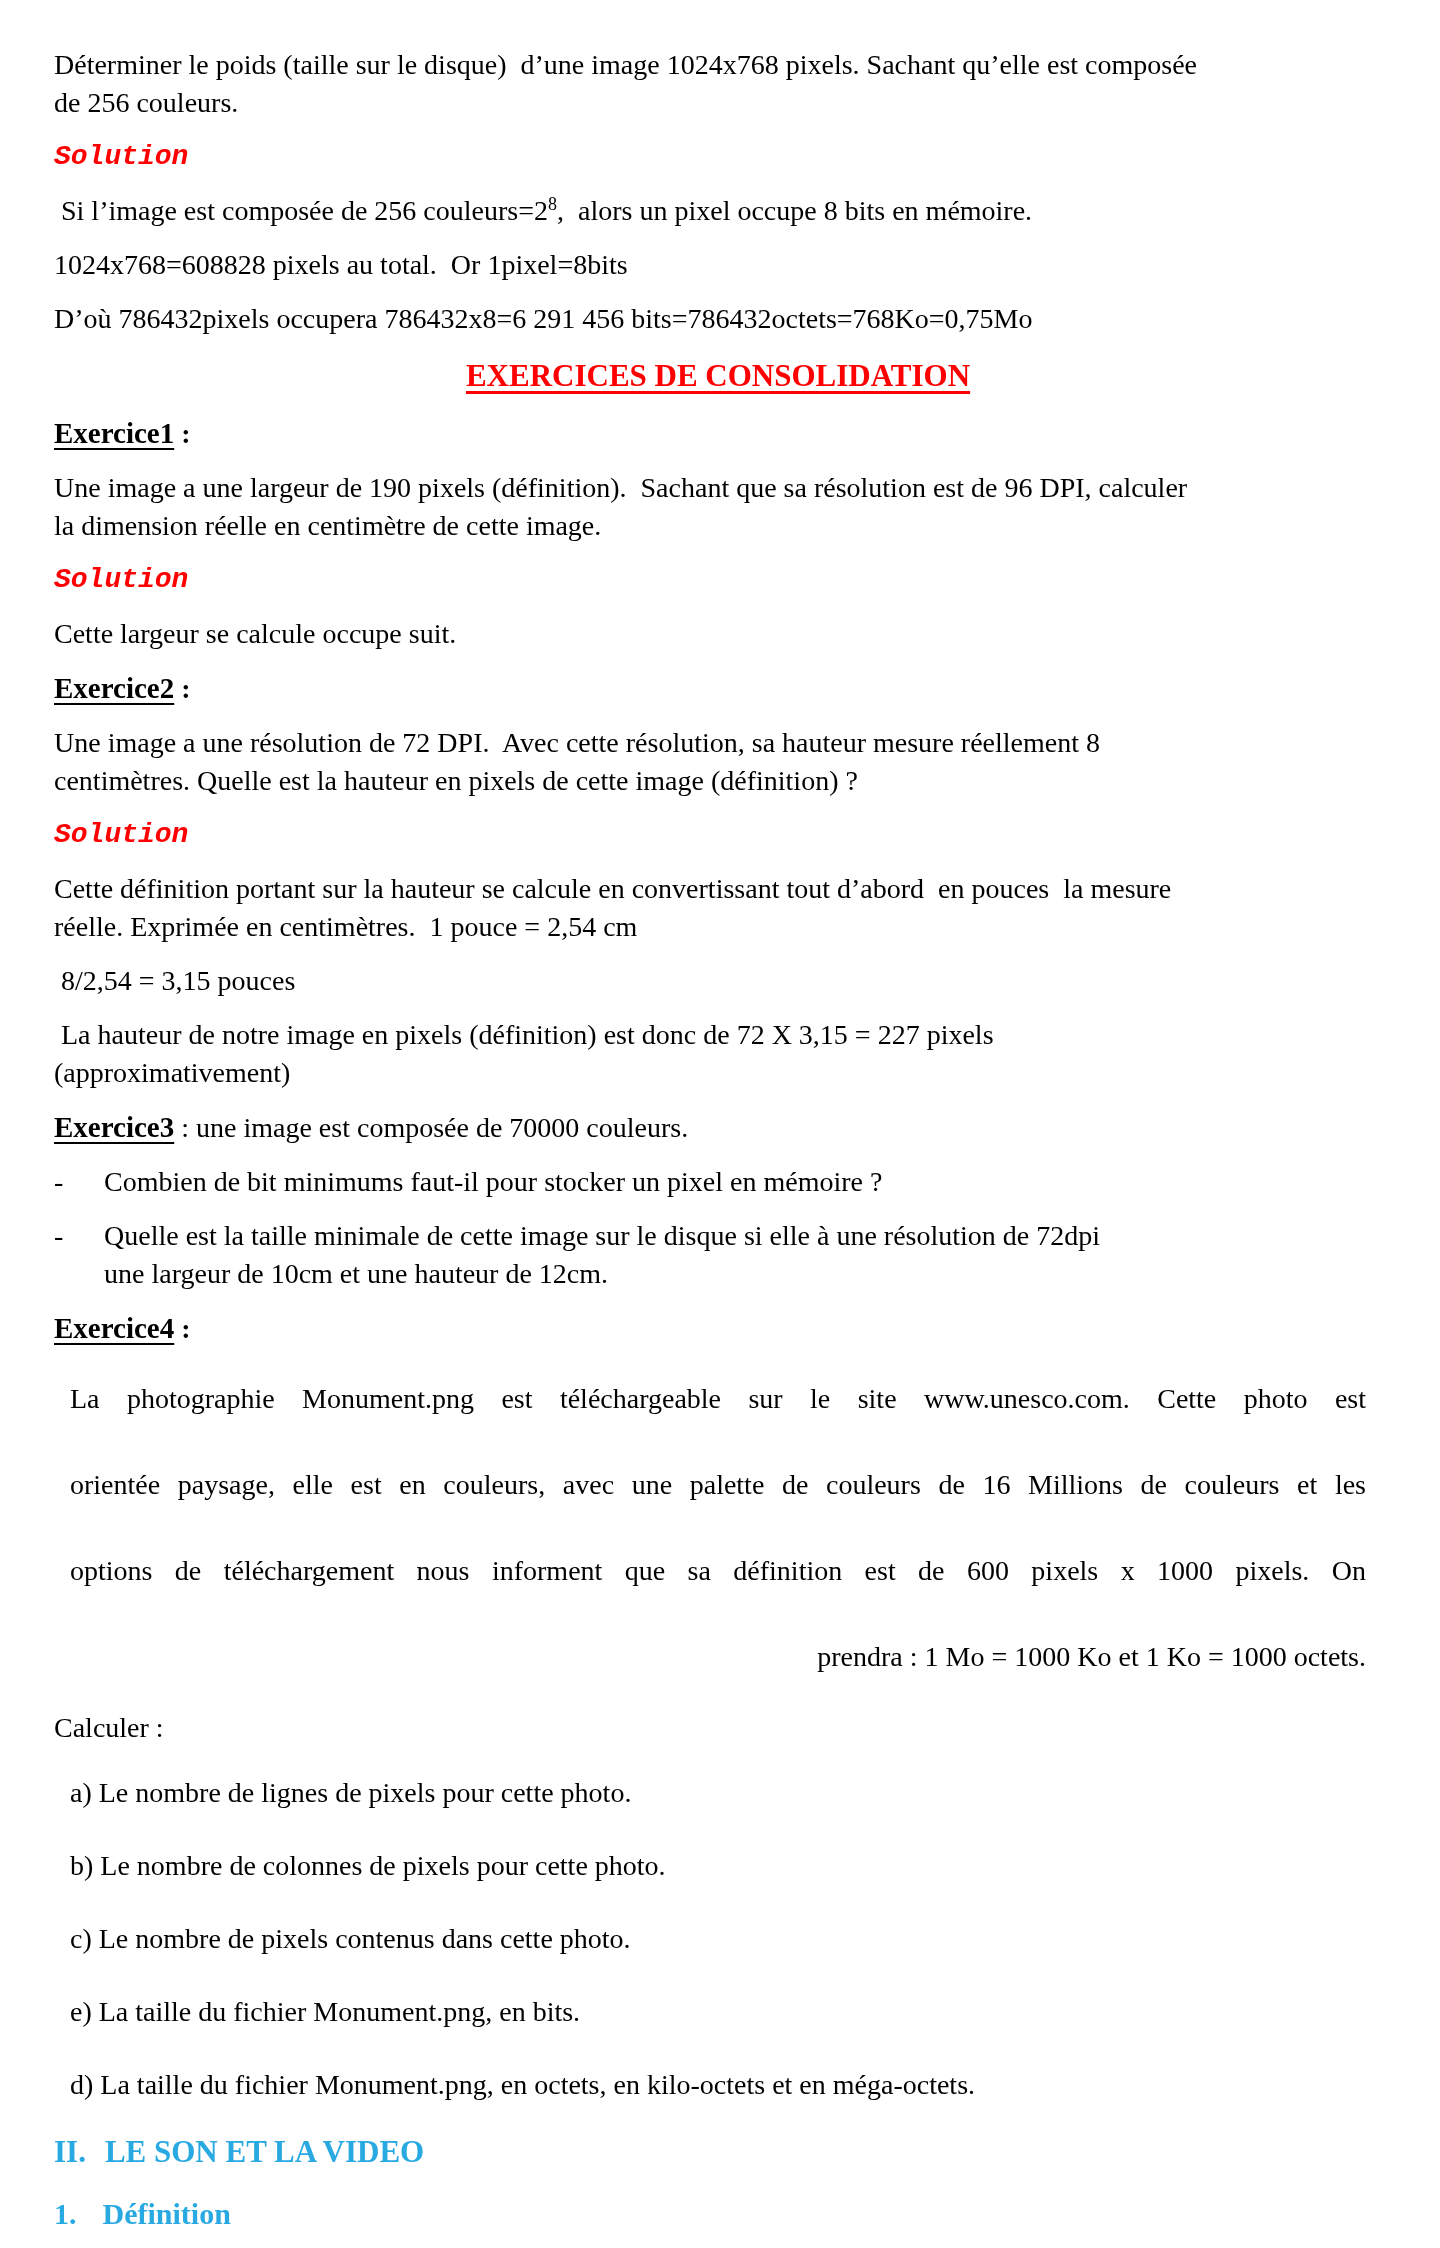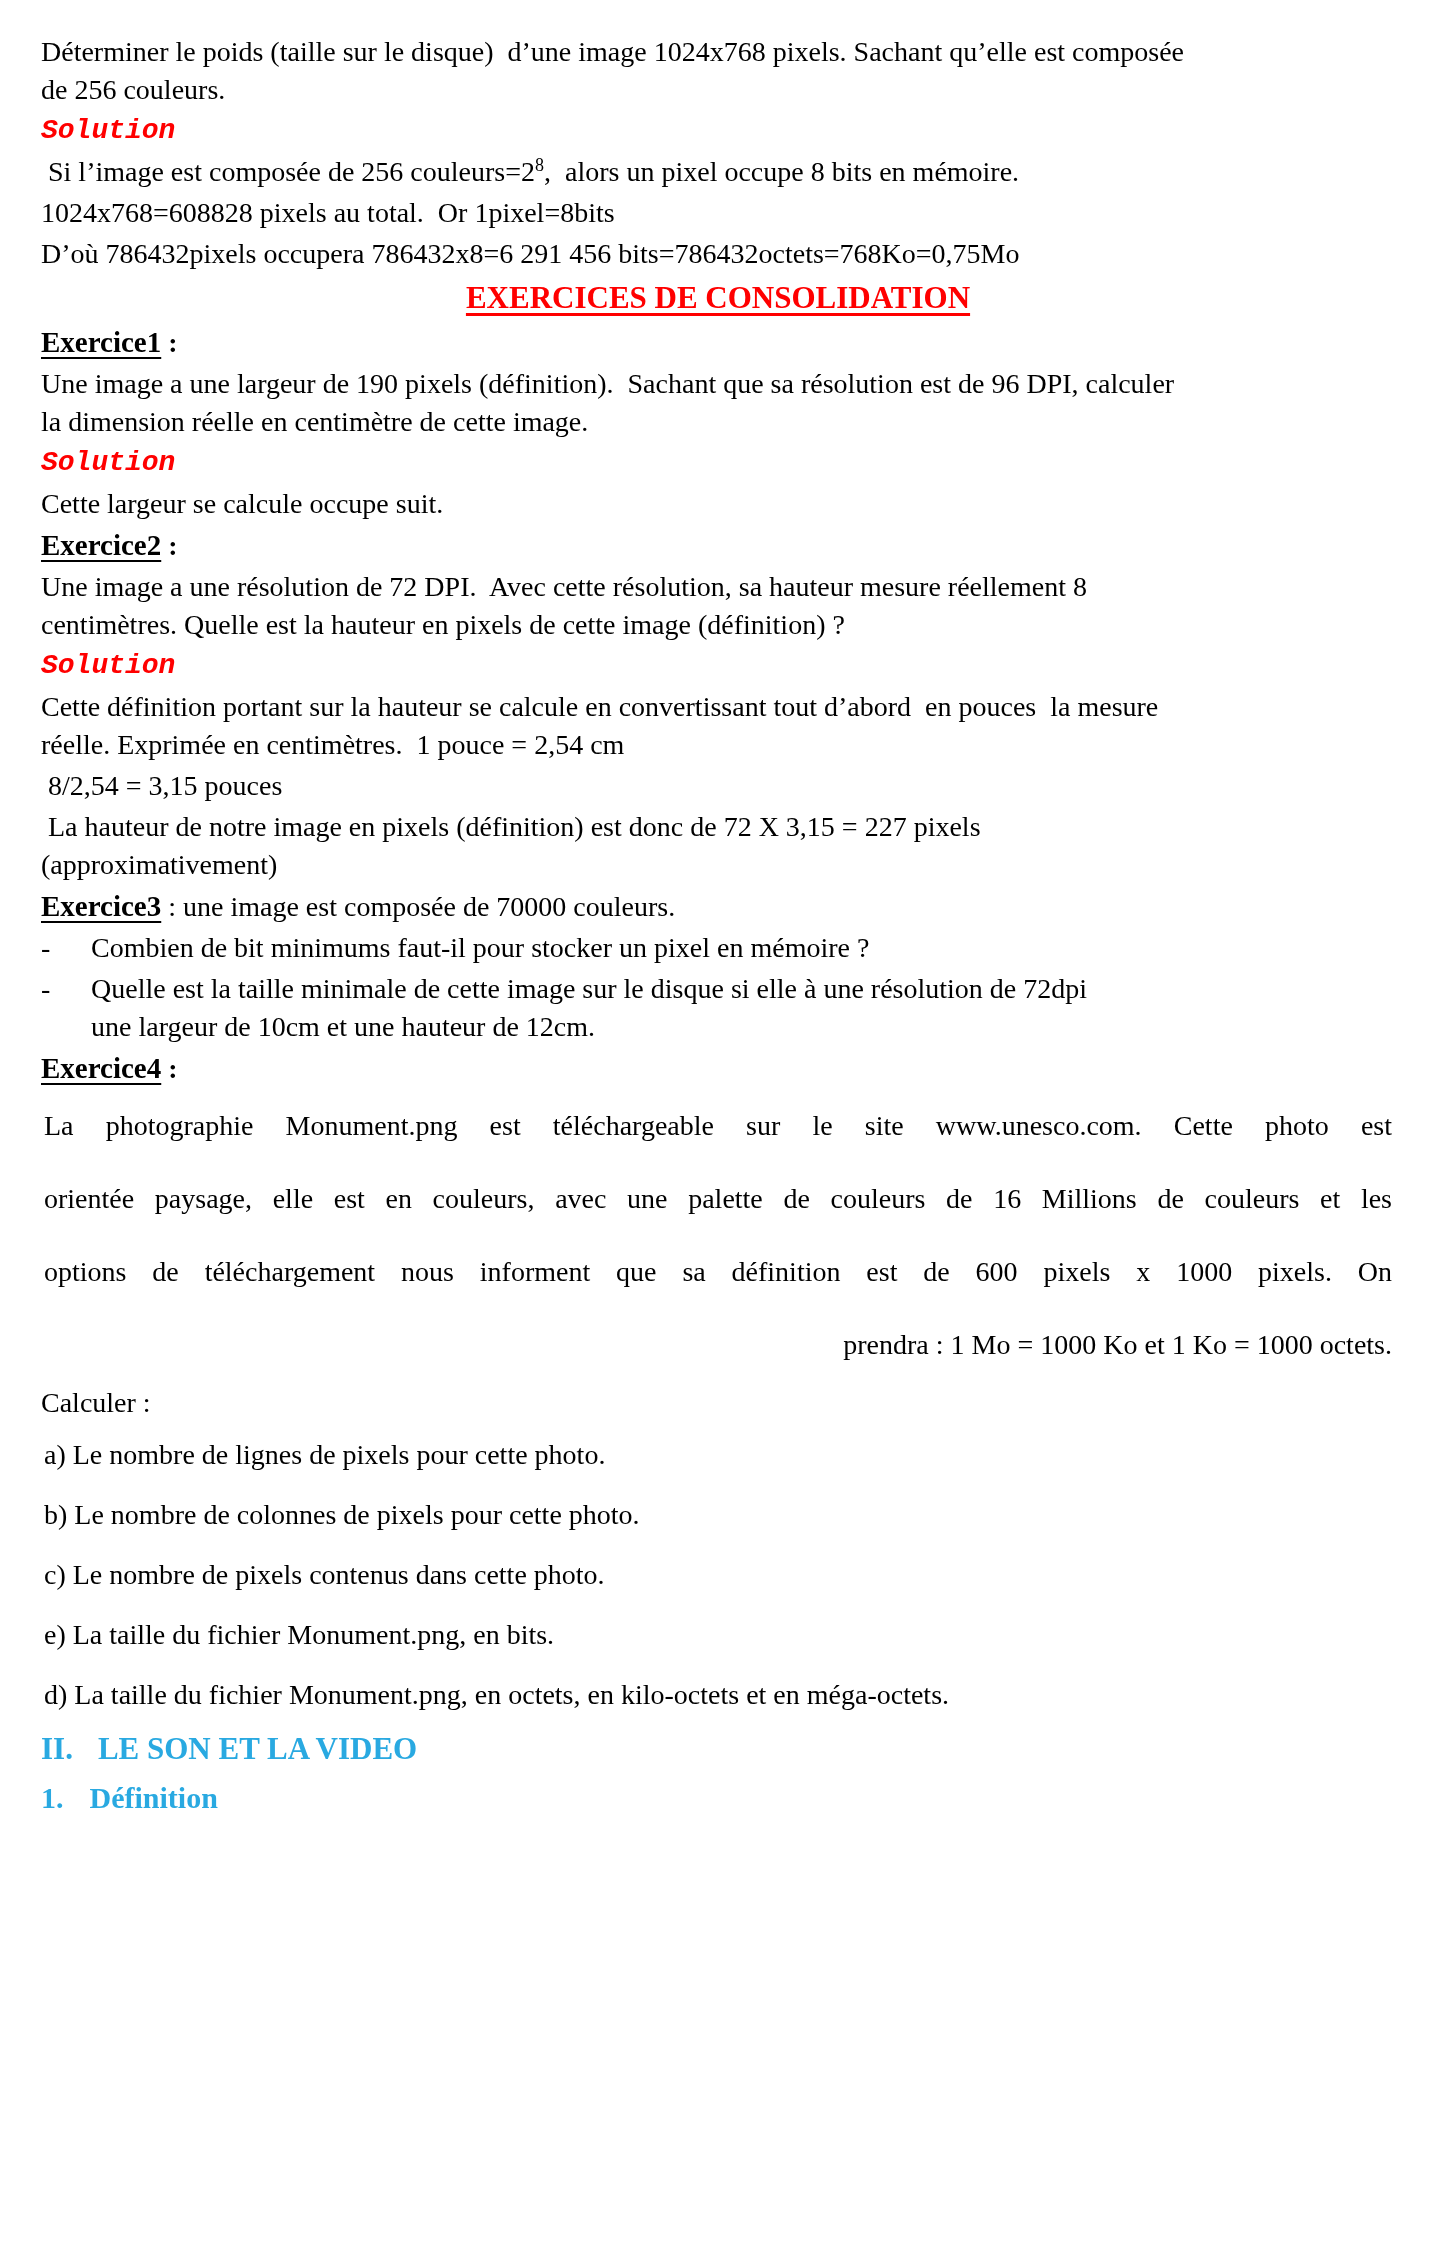--- a/index.html
+++ b/index.html
@@ -8,21 +8,21 @@
     width: 1440px;
     height: 2248px;
     box-sizing: border-box;
     padding: 30px 42px 0 38px;
     background: #ffffff;
     font-family: "Liberation Serif", "DejaVu Serif", serif;
     font-size: 28px;
     color: #000000;
     overflow: hidden;
   }
-  .page p, .page div, .page h2 { margin: 3px; }
+  .page p, .page div, .page h2 { margin: 16px; }
   .body {
     line-height: 38px;
     white-space: pre-wrap;
     text-align: left;
   }
   .solution-label {
     line-height: 38px;
     color: var(--red, #ff0000);
     font-weight: bold;
     font-style: italic;
@@ -71,21 +71,21 @@
   .items { margin-top: 5px; margin-left: 100px; }
   .item { line-height: 57px; }
   .section2 {
     margin-top: 130px;
     margin-left: 67px;
     line-height: 46px;
     font-size: 31px;
     font-weight: bold;
     color: var(--blue, #29a9e1);
     display: flex;
-    gap: 25px;
+    gap: 19px;
   }
   .subsection1 {
     margin-top: 30px;
     margin-left: 272px;
     line-height: 46px;
     font-size: 30px;
     font-weight: bold;
     color: var(--blue, #29a9e1);
     display: flex;
     gap: 26px;

